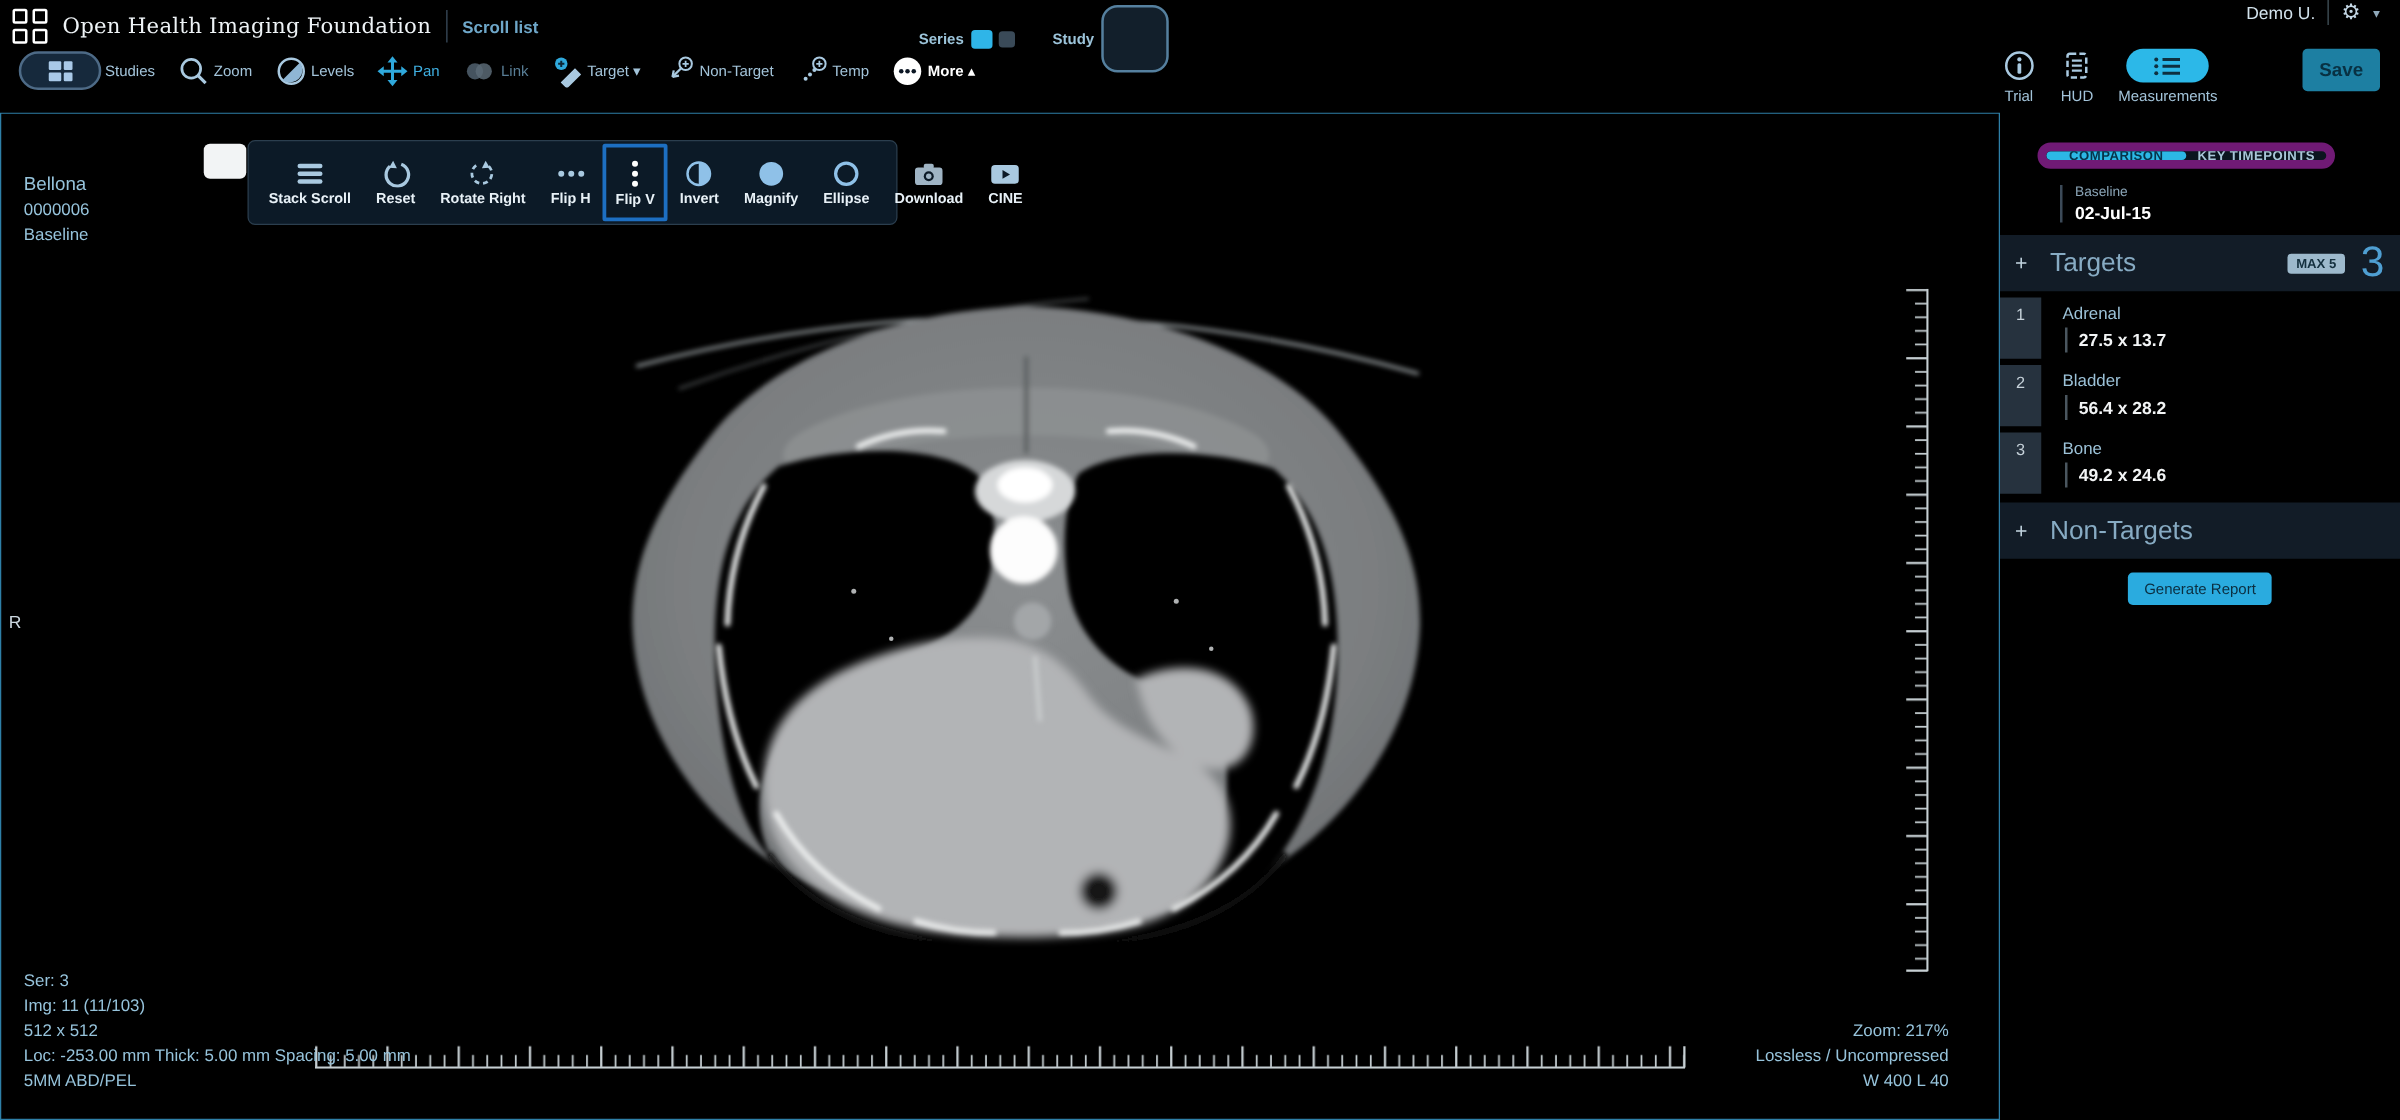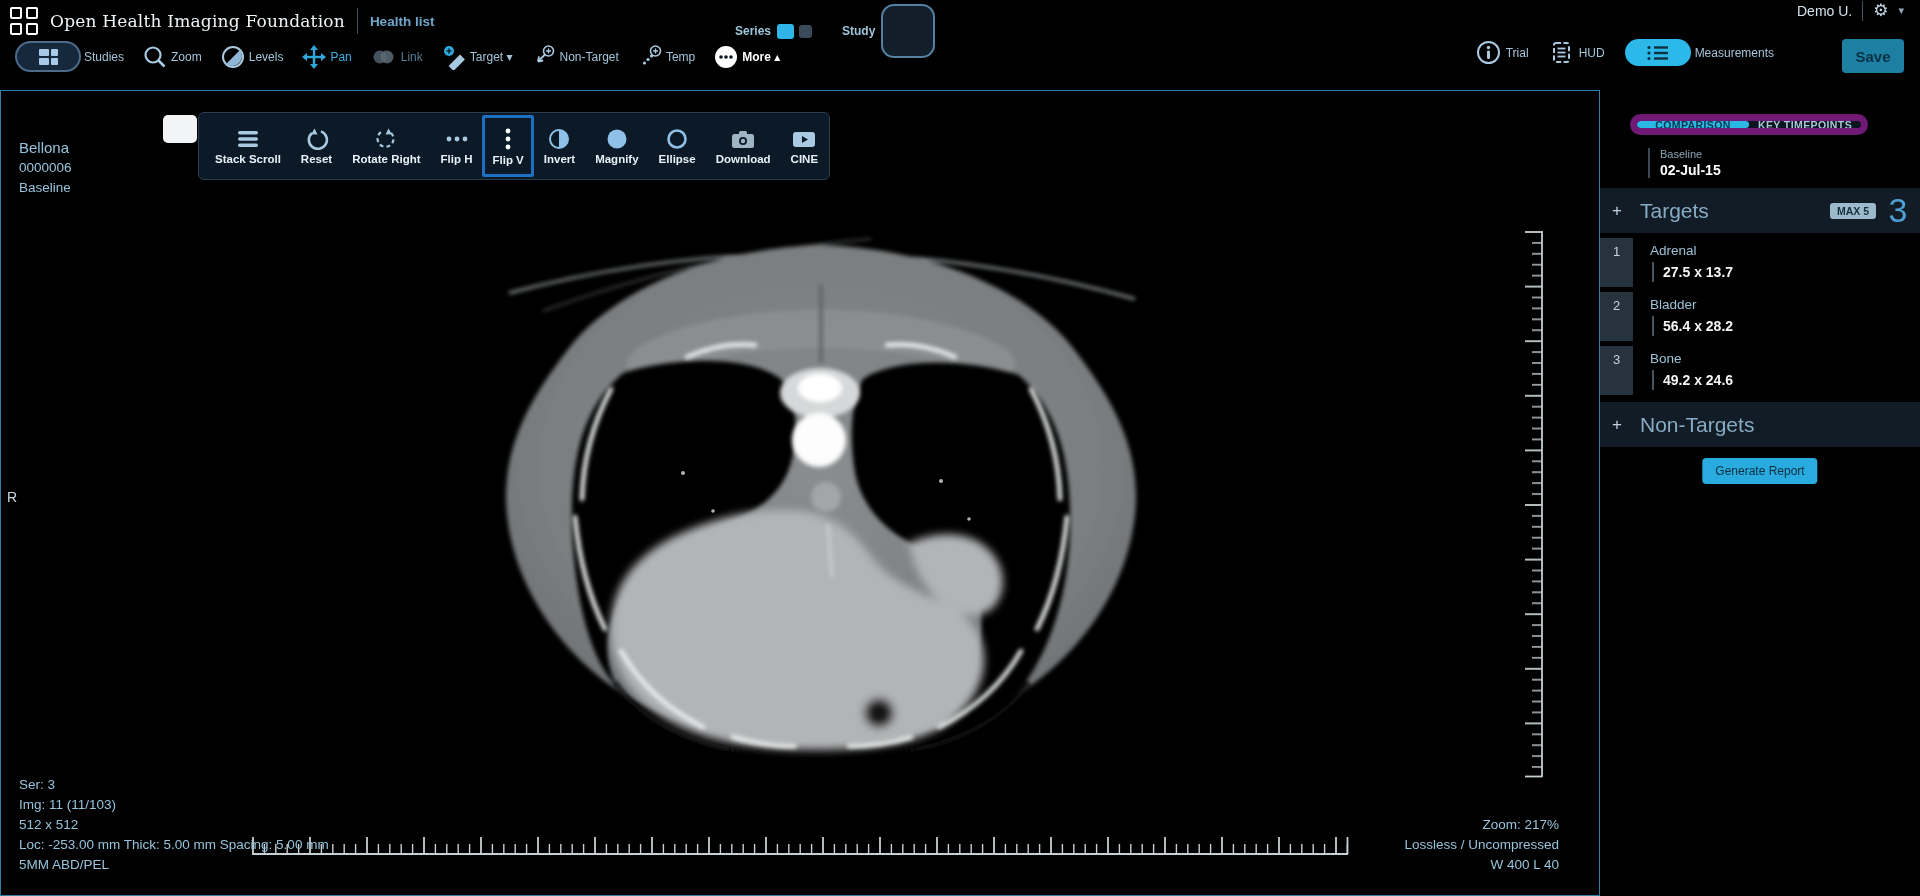--- a/index.html
+++ b/index.html
@@ -37,29 +37,29 @@
   .sq-b { width:13px; height:13px; background:#3a4a58; border-radius:3px; cursor:pointer; }
   .study-box { width:54px; height:54px; border:2px solid #55809f; border-radius:13px; background:#121f2b; cursor:pointer; }
 
   
   .userbox { position:absolute; right:16px; top:0; display:flex; align-items:center; gap:10px; }
   .username { font-size:14px; color:#d2e2ec; cursor:pointer; }
   .udiv { width:1px; height:20px; background:#45565f; }
   .gear { font-size:17px; color:#c3d6e4; cursor:pointer; }
   .ucaret { font-size:11px; color:#8fa8ba; cursor:pointer; }
   .righttools { position:absolute; right:16px; top:39px; display:flex; align-items:flex-start; gap:20px; }
-  .rtool { display:flex; align-items:center; gap:4px; cursor:pointer; }
+  .rtool { display:flex; flex-direction:column; align-items:center; gap:4px; cursor:pointer; }
   .rtool .tlabel { font-size:12px; color:#a3c4da; }
   .meas-pill { width:66px; height:27px; border-radius:14px; background:#2cb8e8; display:flex; align-items:center; justify-content:center; }
   .save-btn { margin-left:48px; width:62px; height:34px; background:#1d7fa2; border:none; border-radius:4px;
               color:#07२c; color:#083143; font-weight:bold; font-size:15px; cursor:pointer; }
 
   
   .popup-anchor { position:absolute; left:163px; top:115px; width:34px; height:28px; background:#f2f4f5; border-radius:5px; z-index:49; }
-  .submenu { position:absolute; left:198px; top:112px; width:632px; height:68px; background:#0c1a27; border:1px solid #2b3e4e;
+  .submenu { position:absolute; left:198px; top:112px; width:520px; height:68px; background:#0c1a27; border:1px solid #2b3e4e;
              border-radius:6px; display:flex; align-items:center; justify-content:space-around; z-index:50; padding:0 6px; }
   .mitem { display:flex; flex-direction:column; align-items:center; justify-content:center; gap:3px; cursor:pointer;
            padding:4px 7px; border:3px solid transparent; border-radius:2px; height:62px; }
   .mitem .mlabel { font-size:11.5px; font-weight:bold; color:#e8f1f7; white-space:nowrap; }
   .mitem.selected { border-color:#1d6fc2; }
 
   
   .viewport { position:absolute; left:0; top:90px; width:1600px; height:806px; background:#000;
               border:1px solid #2e7fa7; overflow:hidden; z-index:10; }
   .ct-wrap { position:absolute; left:470px; top:90px; width:700px; height:580px; }
@@ -107,21 +107,21 @@
   <div class="header">
     <div class="brand">
       <div class="logo-grid">
           <span></span>
           <span></span>
           <span></span>
           <span></span>
         </div>
       <div class="brand-title">Open Health Imaging Foundation</div>
       <div class="brand-sep"></div>
-      <div class="studylist">Health list</div>
+      <div class="studylist">Scroll list</div>
     </div>
 
     <div class="toolbar">
       <div class="tool">
         <div class="ticon">
             <div class="studies-pill">
               <div class="grid4">
                 <span></span>
                 <span></span>
                 <span></span>

